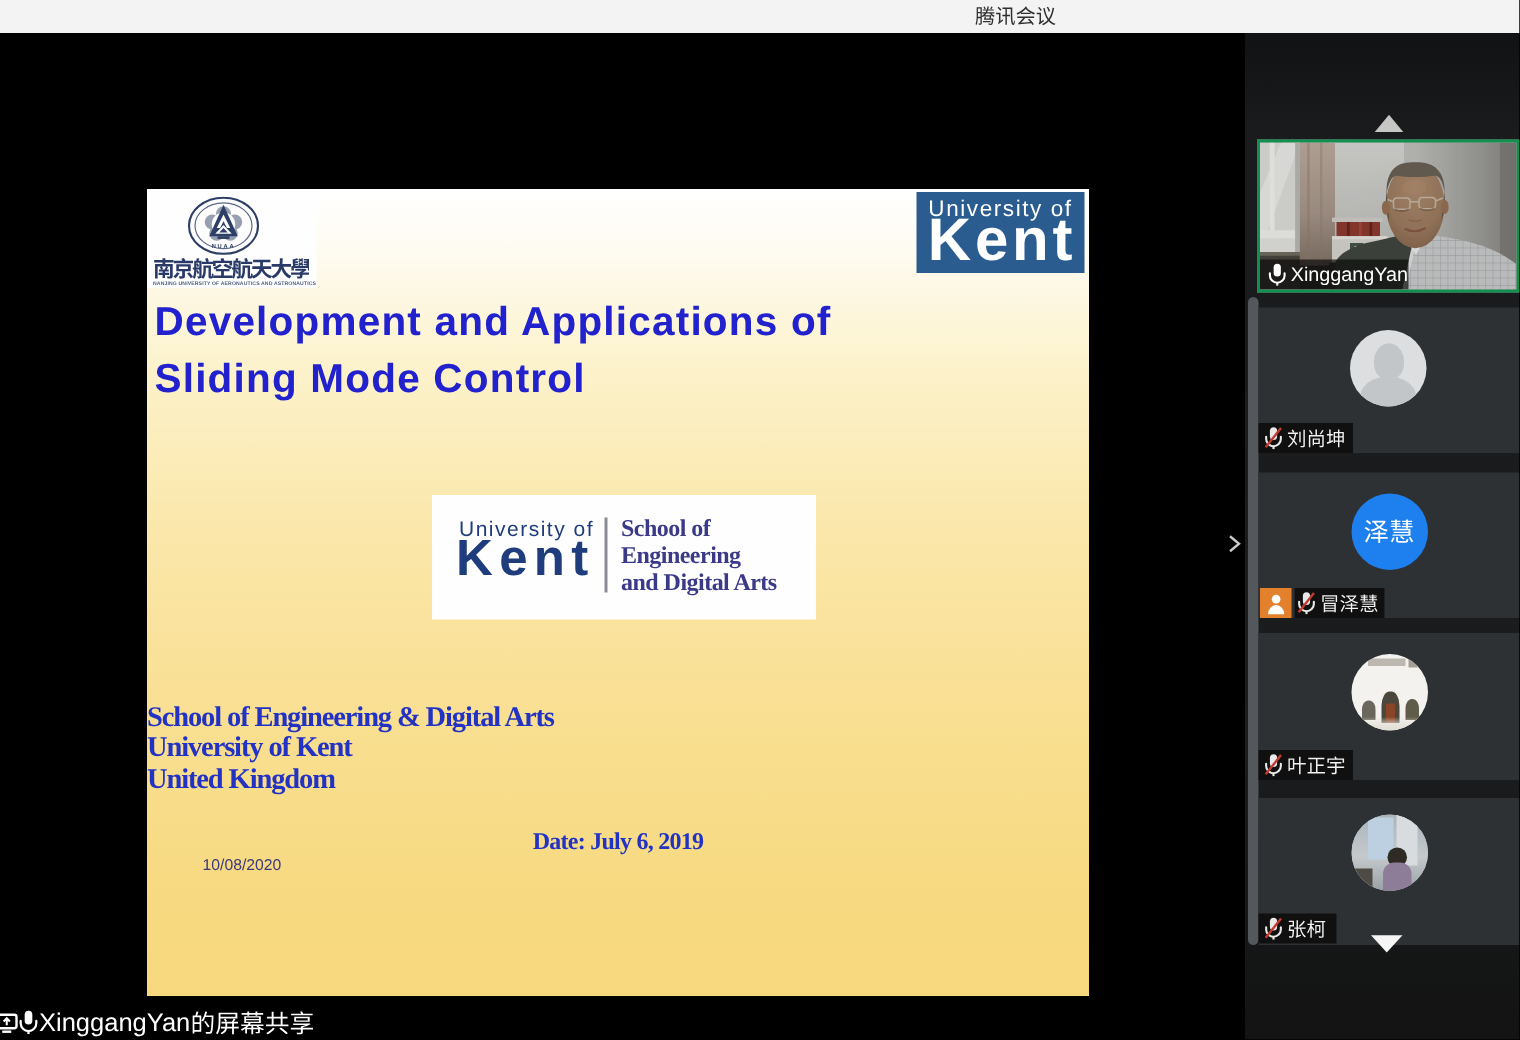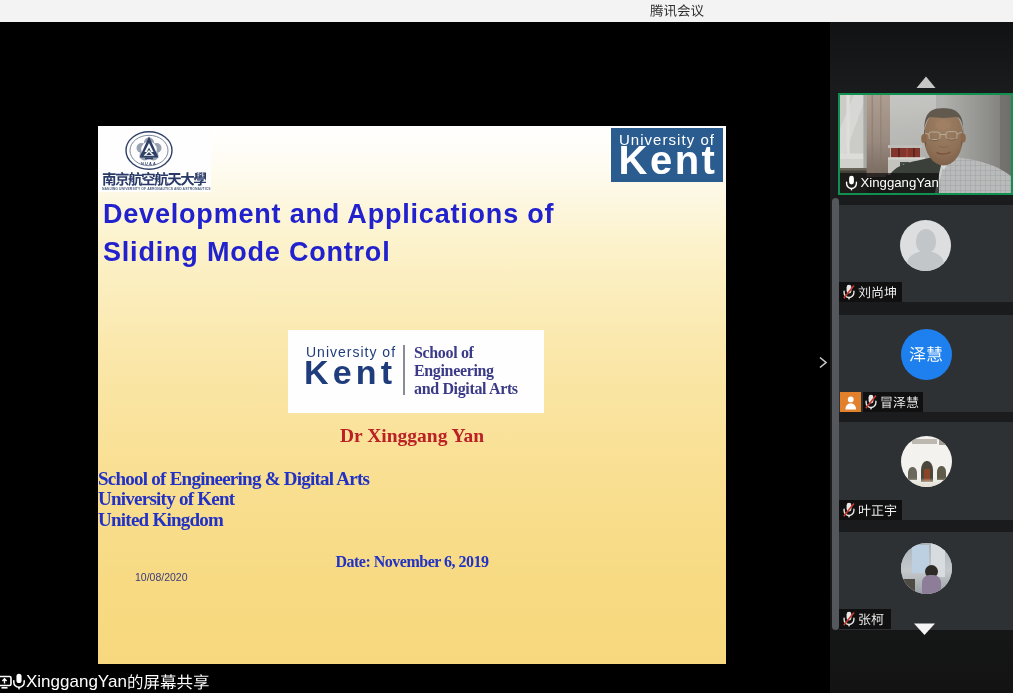--- a/index.html
+++ b/index.html
@@ -63,26 +63,24 @@
   <div class="abs" style="left:5px;top:70px;width:628px;text-align:left;color:#2121cd;
      font-weight:bold;font-size:27px;line-height:37.5px;letter-spacing:0.8px;">Development and Applications of<br>Sliding Mode Control</div>
 
   <div class="abs" style="left:190px;top:204px;width:256px;height:83px;background:#fefefe;"></div>
   <div class="abs" style="left:208px;top:218px;color:#1f3d7c;font-size:14px;letter-spacing:1px;">University of</div>
   <div class="abs" style="left:206px;top:228.5px;color:#1f3d7c;font-size:34px;font-weight:bold;letter-spacing:4.2px;line-height:34px;">Kent</div>
   <div class="abs" style="left:305px;top:219px;width:1.5px;height:50px;background:#8b8b97;"></div>
   <div class="abs" style="left:316px;top:218px;color:#3a3a88;font-family:'Liberation Serif',serif;
      font-weight:bold;font-size:16px;line-height:18px;letter-spacing:-0.35px;">School of<br>Engineering<br>and Digital Arts</div>
 
-  <div class="abs" style="left:0;top:298.5px;width:628px;text-align:center;color:#bb2025;
-     font-family:'Liberation Serif',serif;font-weight:bold;font-size:19.5px;">Dr Xinggang Yan</div>
   <div class="abs" style="left:0;top:342.7px;width:628px;text-align:left;color:#2232c4;
      font-family:'Liberation Serif',serif;font-weight:bold;font-size:19px;line-height:20.5px;letter-spacing:-0.75px;">School of Engineering &amp; Digital Arts<br>University of Kent<br>United Kingdom</div>
   <div class="abs" style="left:0;top:426.7px;width:628px;text-align:center;color:#2232c4;
-     font-family:'Liberation Serif',serif;font-weight:bold;font-size:16px;letter-spacing:-0.5px;">Date: November 6, 2019</div>
+     font-family:'Liberation Serif',serif;font-weight:bold;font-size:16px;letter-spacing:-0.5px;">Date: July 6, 2019</div>
   <div class="abs" style="left:37px;top:445.3px;color:#3b3b7a;font-size:10.5px;">10/08/2020</div>
 </div>
 
 <div class="abs" style="left:830px;top:22px;width:183px;height:671px;overflow:hidden;
   background:linear-gradient(180deg,#101214 0%,#191b1d 10%,#1a1c1e 72%,#131313 100%);">
 
   <div class="abs" style="left:1.5px;top:176px;width:7px;height:432px;background:#54575b;border-radius:3.5px;"></div>
 
   <svg class="abs" style="left:85px;top:53px" width="22" height="14" viewBox="0 0 22 14">
     <path d="M11 1.5 L20.5 13 H1.5 Z" fill="#c6c6c4"></path>

